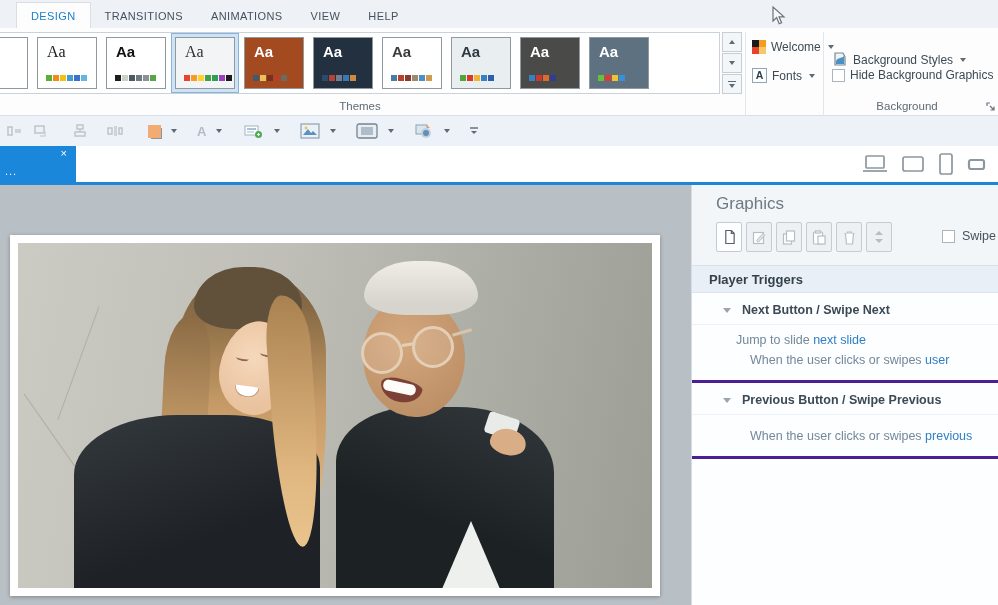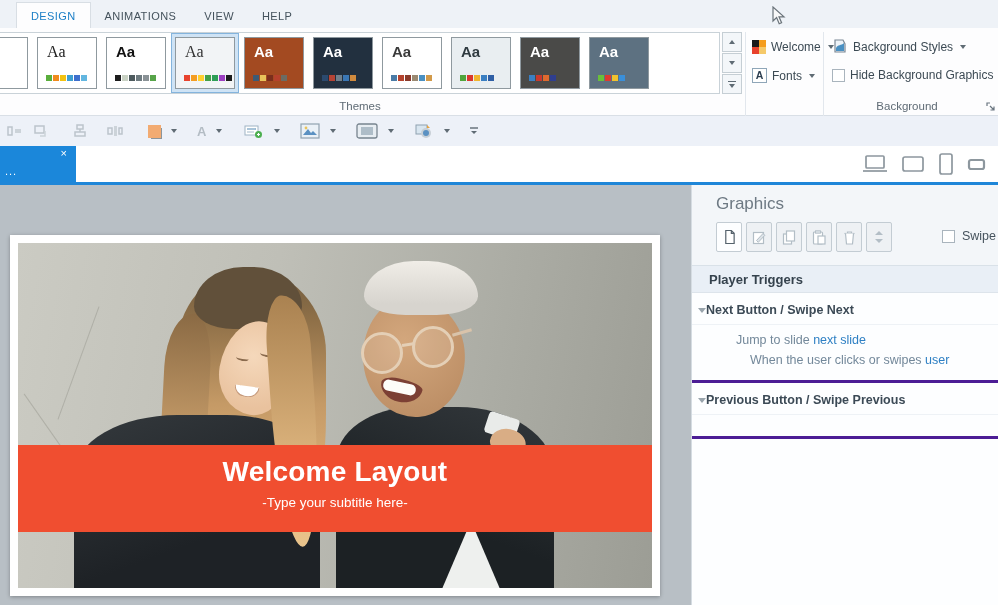--- a/index.html
+++ b/index.html
@@ -96,37 +96,38 @@
   
   .panel { position:absolute; left:691px; top:0; width:307px; height:420px; background:#fcfdfe; border-left:1px solid #d5dce2; display:flex; flex-direction:column; }
   .tp-top { background:#f3f6f9; height:80px; position:relative; }
   .tp-title { position:absolute; left:24px; top:9px; font-size:17px; color:#6d7983; }
   .tp-toolbar { position:absolute; left:24px; top:37px; display:flex; gap:4px; }
   .tbtn { width:26px; height:30px; background:#fdfeff; border:1px solid #c3ccd3; border-radius:2px; display:flex; align-items:center; justify-content:center; }
   .tbtn.dis { background:#eef1f4; }
   .tp-group-cb { position:absolute; right:2px; top:44px; display:flex; align-items:center; gap:7px; font-size:12.5px; color:#46535d; }
   .tp-header { height:28px; background:#e9eff6; border-top:1px solid #d9e1e8; border-bottom:1px solid #dde4eb; font-size:13px; font-weight:bold; color:#35424d; line-height:27px; padding-left:17px; }
   .tp-list { flex:1; background:#fdfeff; }
-  .tg-head { display:flex; align-items:center; padding:10px 0 7px 6px; font-weight:bold; font-size:12.5px; color:#3c4a56; border-bottom:1px solid #eef2f6; }
+  .tg-head { display:flex; align-items:center; gap:11px; padding:10px 0 7px 31px; font-weight:bold; font-size:12.5px; color:#3c4a56; border-bottom:1px solid #eef2f6; }
   .tg-tri { width:0; height:0; border-left:4px solid transparent; border-right:4px solid transparent; border-top:5px solid #9aa5ad; }
   .tg-body { padding:8px 0 13px 0; border-bottom:3px solid #4c1d95; font-size:12.5px; color:#73889a; }
   .tg-r1 { padding-left:44px; }
   .tg-r2 { padding-left:58px; padding-top:6px; }
   .tg-body a { color:#2f80c4; text-decoration:none; }
 
   svg { display:block; }
   .cursor { position:absolute; left:772px; top:6px; z-index:50; }
 </style>
 </head>
 <body>
 
 <div class="app">
 
   <div class="tabbar">
     <div class="rtab active">DESIGN</div>
+    <div class="rtab">TRANSITIONS</div>
     <div class="rtab">ANIMATIONS</div>
     <div class="rtab">VIEW</div>
     <div class="rtab">HELP</div>
   </div>
 
   <svg class="cursor" width="14" height="20" viewBox="0 0 14 20">
     <polygon points="1,1 1,15 4.6,11.6 7.2,17.8 9.6,16.8 7,10.8 12,10.8" fill="#f8f8f8" stroke="#6a737a" stroke-width="1.2"></polygon>
   </svg>
 
   <div class="ribbon">
@@ -275,21 +276,21 @@
         <i class="caret"></i>
     </div>
     <div class="rib-row" style="left:752px; top:40px;">
       <span class="fonts-icon">A</span>
       <span>Fonts</span>
         <i class="caret"></i>
     </div>
 
     <div class="vsep" style="left:823px;"></div>
 
-    <div class="rib-row" style="left:832px; top:11px;">
+    <div class="rib-row" style="left:832px; top:24px;">
       <svg width="16" height="15" viewBox="0 0 16 15">
         <path d="M3 1 L11 1 L13 5 L13 13 L3 13 Z" fill="#eef3f8" stroke="#7b8894" stroke-width="1.2"></path>
         <path d="M4 9 C6 5,9 7,12 4 L12 12 L4 12 Z" fill="#4a90c2"></path>
       </svg>
       <span>Background Styles</span>
         <i class="caret"></i>
     </div>
     <div class="rib-row" style="left:832px; top:40px;">
       <span class="cb"></span>
       <span>Hide Background Graphics</span>
@@ -420,24 +421,20 @@
         <div class="ph faceR"></div>
         <div class="ph hairR"></div>
         <div class="ph mouthR"></div>
         <div class="ph teethR"></div>
         <div class="ph lens" style="left:343px; top:89px;"></div>
         <div class="ph lens" style="left:394px; top:83px;"></div>
         <div class="ph bridge"></div>
         <div class="ph templeR"></div>
         <div class="ph cuff"></div>
         <div class="ph hand"></div>
-        <div class="banner" style="background: rgb(240, 78, 48);">
-          <div class="banner-title">Welcome Layout</div>
-          <div class="banner-sub">-Type your subtitle here-</div>
-        </div>
       </div>
     </div>
 
     <div class="panel">
       <div class="tp-top">
         <div class="tp-title">Graphics</div>
         <div class="tp-toolbar">
           <div class="tbtn">
             <svg width="13" height="16" viewBox="0 0 14 16">
                 <path d="M3 1 H9 L12 4 V15 H3 Z" fill="#fff" stroke="#55626c" stroke-width="1.3"></path>
@@ -503,19 +500,23 @@
             </div>
           </div>
         </div>
 
         <div class="tg">
           <div class="tg-head">
             <i class="tg-tri"></i>
             <span>Previous Button / Swipe Previous</span>
           </div>
           <div class="tg-body">
+            <div class="tg-r2">
+              <span>When the user clicks or swipes</span>
+              <a href="#">previous</a>
+            </div>
           </div>
         </div>
 
       </div>
     </div>
   </div>
 </div>
 
 </body></html>

